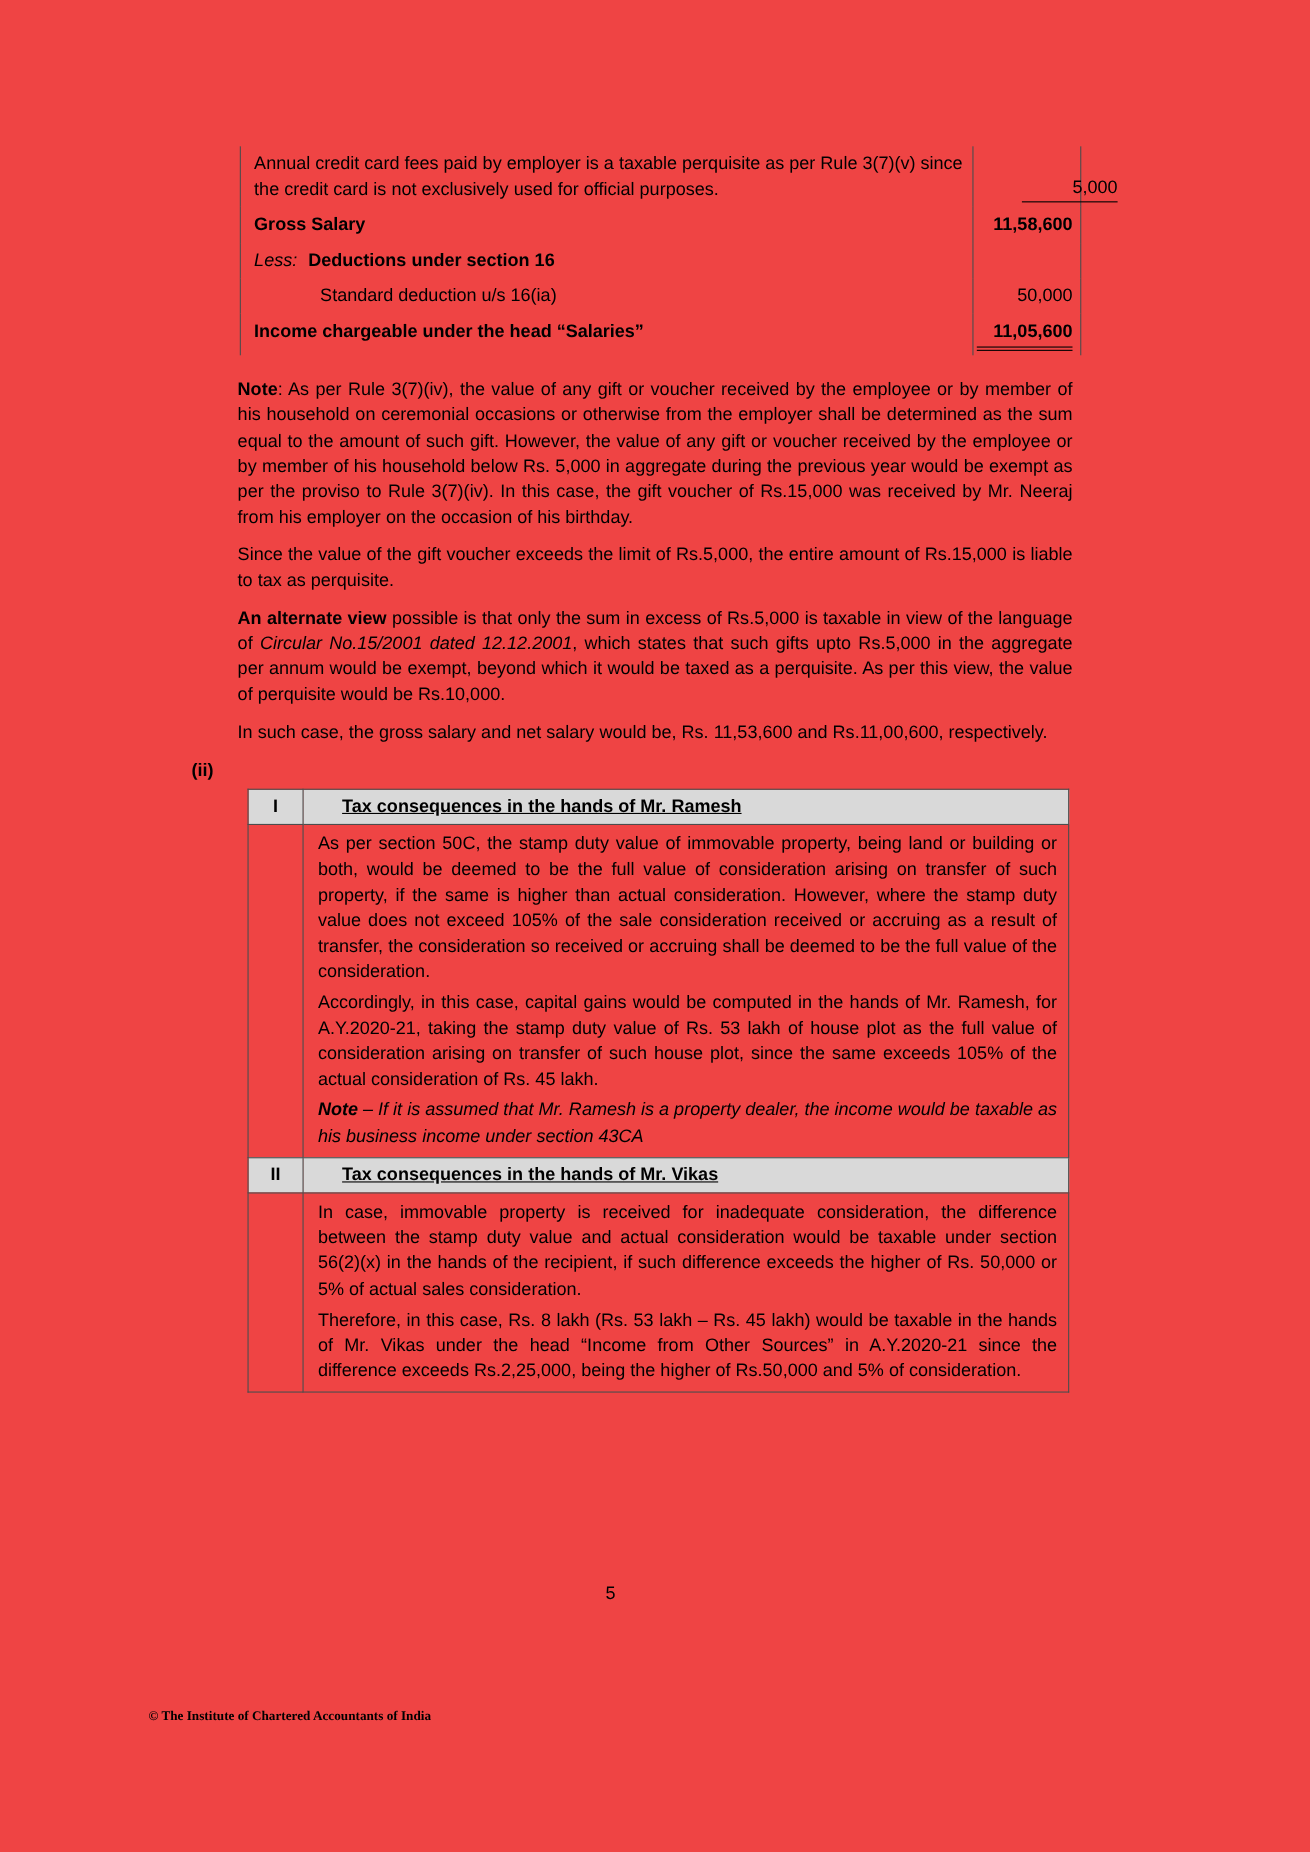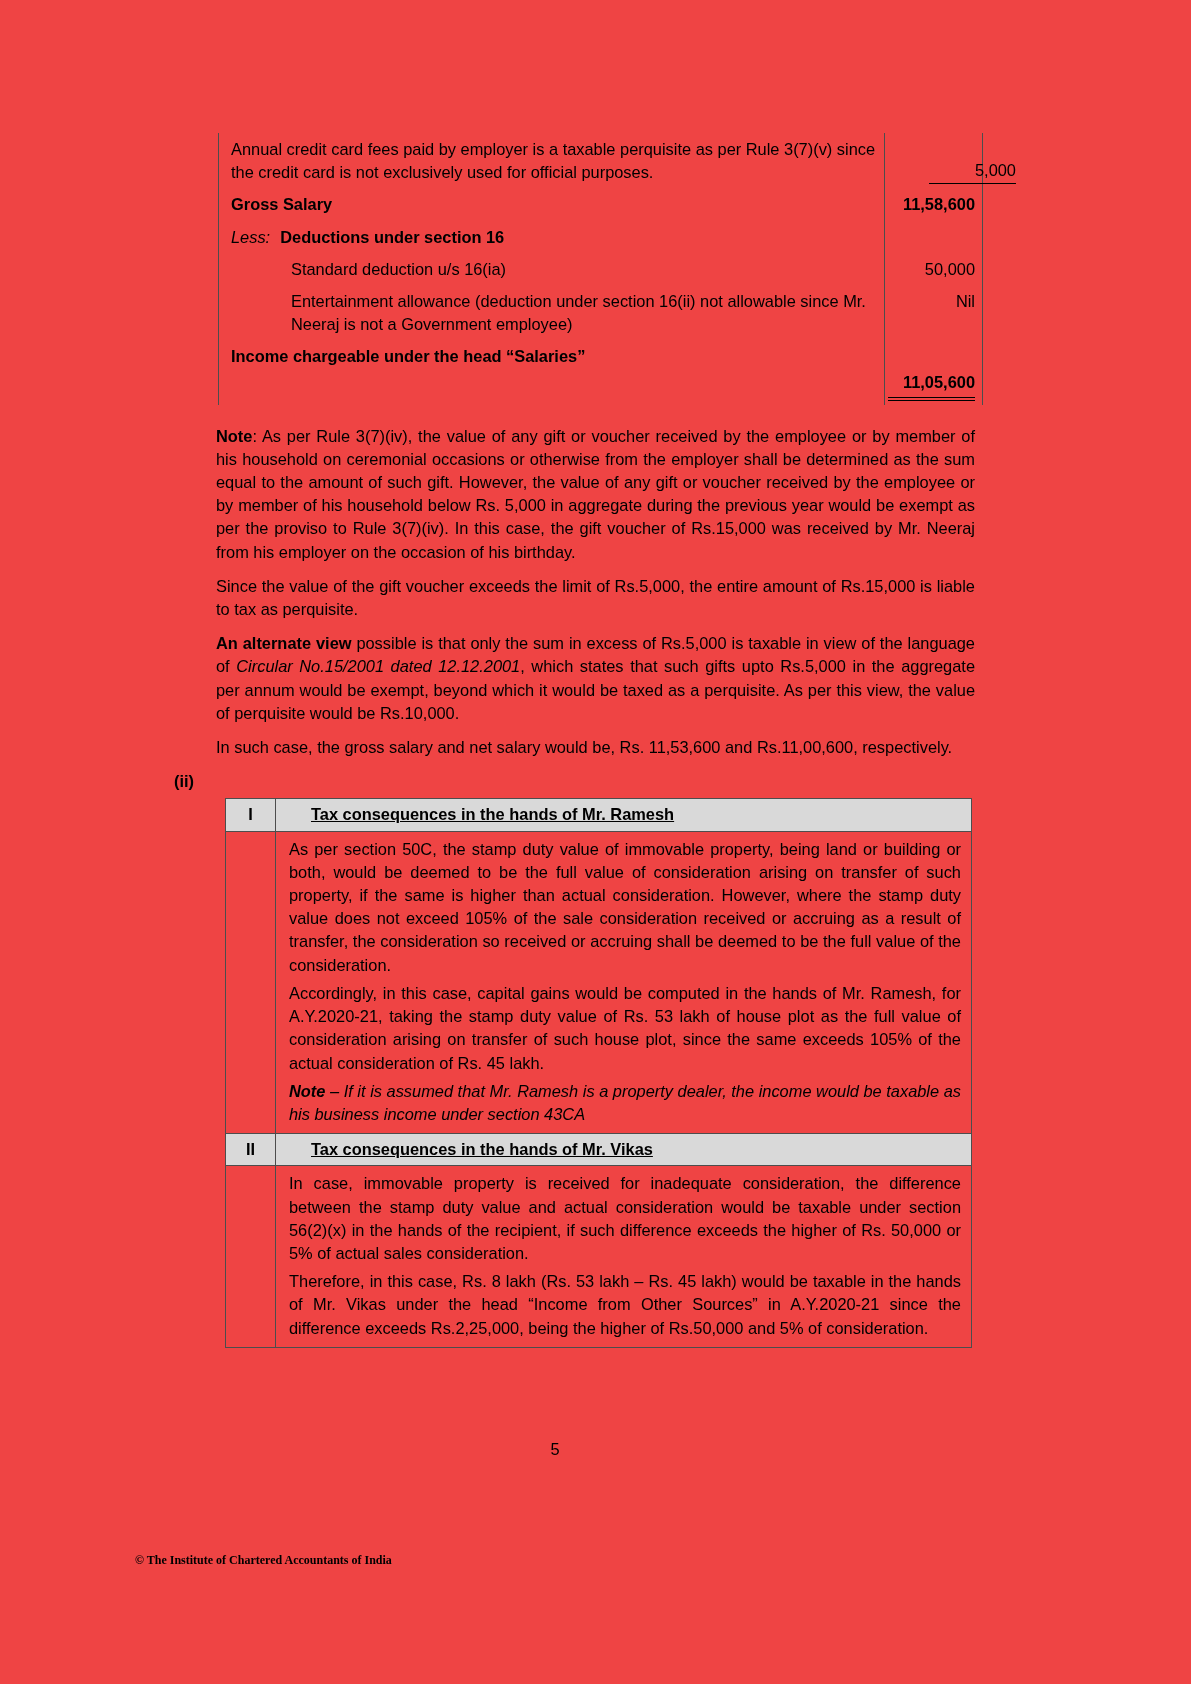--- a/index.html
+++ b/index.html
@@ -21,21 +21,21 @@
   table.t1 { border-collapse:collapse; table-layout:fixed; width:764px; margin-left:2px; }
   .t1 td { vertical-align:top; padding:5px 8px 4px 12px; }
   .t1 td.desc { width:666px; border-left:1.5px solid #4d4d4d; border-right:1.5px solid #4d4d4d; }
   .t1 td.amt  { width:98px;  border-right:1.5px solid #4d4d4d; text-align:right; padding:5px 7px 4px 2px; }
   .t1 td.ind  { padding-left:72px; }
   .t1 td.vbot { vertical-align:bottom;padding-left:44px; }
   .b  { font-weight:bold; }
   .it { font-style:italic; }
   .less-prefix { font-style:italic; margin-right:10px; }
   .rule  { display:inline-block; min-width:87px; text-align:right; border-bottom:1.5px solid #000; padding-bottom:1px; }
-  .rule2 { display:inline-block; min-width:87px; text-align:right; border-bottom:4px double #000; padding-bottom:2px; font-weight:bold;margin-top:26px; }
+  .rule2 { display:inline-block; min-width:87px; text-align:right; border-bottom:4px double #000; padding-bottom:2px; font-weight:bold; }
 
   
   .para { width:759px; text-align:justify; margin-top:11px; }
   .para.first { margin-top:20px; }
   .section-label { font-weight:bold; margin:11px 0 5px -42px; }
 
   
   table.t2 { border-collapse:collapse; table-layout:fixed; width:747px; margin-left:9px; }
   .t2 td { border:1.5px solid #4d4d4d; vertical-align:top; }
   .t2 tr.hdr td { background:#d9d9d9; }
@@ -91,28 +91,20 @@
       </tr>
       <tr>
         <td class="desc ind">
           <span>Standard deduction u/s 16(ia)</span>
         </td>
         <td class="amt">
           <span>50,000</span>
         </td>
       </tr>
       <tr>
-        <td class="desc ind">
-          <span>Entertainment allowance (deduction under section 16(ii) not allowable since Mr. Neeraj is not a Government employee)</span>
-        </td>
-        <td class="amt">
-          <span>Nil</span>
-        </td>
-      </tr>
-      <tr>
         <td class="desc">
           <span class="b">Income chargeable under the head “Salaries”</span>
         </td>
         <td class="amt">
           <span class="rule2">11,05,600</span>
         </td>
       </tr>
     </tbody>
       </table>
 

